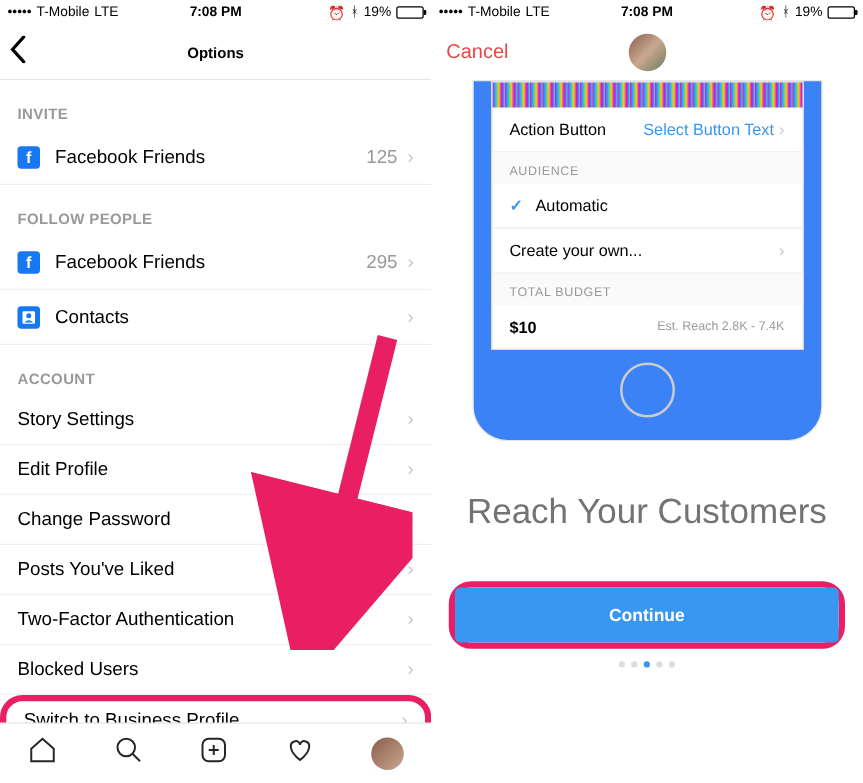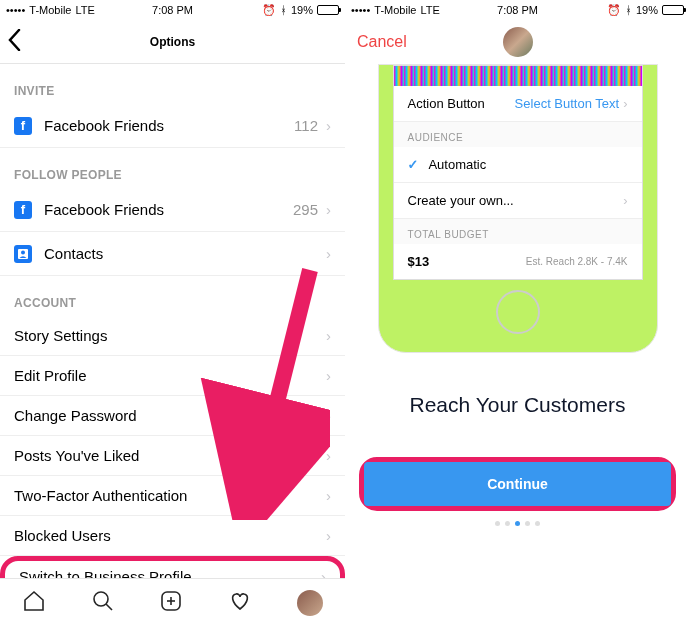--- a/index.html
+++ b/index.html
@@ -1,20 +1,20 @@
 <!DOCTYPE html>
 <html><head>
 <meta charset="utf-8">
 <style>
 *{margin:0;padding:0;box-sizing:border-box;font-family:-apple-system,BlinkMacSystemFont,"Helvetica Neue",sans-serif;-webkit-font-smoothing:antialiased}
 body{width:690px;height:626px;display:flex;background:#fff;overflow:hidden}
 .screen{width:345px;height:626px;display:flex;flex-direction:column;background:#fff;position:relative}
 .status-bar{height:20px;display:flex;align-items:center;justify-content:space-between;padding:0 6px;font-size:11px;font-weight:500;color:#000}
 .sb-left,.sb-right{display:flex;align-items:center;gap:4px}
-.sb-center{position:absolute;left:50%;transform:translateX(-50%);font-weight:400}
+.sb-center{position:absolute;left:50%;transform:translateX(-50%);font-weight:700}
 .battery{width:22px;height:10px;border:1px solid #000;border-radius:2px;position:relative}
 .battery::after{content:"";position:absolute;right:-3px;top:2px;width:2px;height:4px;background:#000;border-radius:0 1px 1px 0}
 .battery-fill{height:100%;width:19%;background:#ffcc00}
 .nav{height:44px;display:flex;align-items:center;justify-content:center;position:relative;border-bottom:1px solid #e5e5e5}
 .nav-back{position:absolute;left:8px;top:50%;transform:translateY(-50%)}
 .nav-title{font-size:12px;font-weight:600}
 .nav-cancel{position:absolute;left:12px;font-size:16px;color:#ef4444}
 .avatar-sm{width:30px;height:30px;border-radius:50%;background:linear-gradient(135deg,#8a5c4d 0%,#c9a88e 50%,#6b7a5f 100%);position:absolute;left:50%;top:50%;transform:translate(-50%,-50%)}
 .content{flex:1;overflow:hidden;background:#fff}
 .section-header{padding:20px 14px 6px;font-size:12px;font-weight:700;color:#999;letter-spacing:0.3px}
@@ -25,29 +25,29 @@
 .fb-icon{width:18px;height:18px;background:#1877f2;border-radius:3px;margin-right:12px;display:flex;align-items:center;justify-content:center;color:#fff;font-weight:700;font-size:13px}
 .contacts-icon{width:18px;height:18px;background:#1877f2;border-radius:3px;margin-right:12px;display:flex;align-items:center;justify-content:center;color:#fff}
 .chevron{color:#c7c7cc}
 .tabbar{height:48px;border-top:1px solid #e5e5e5;display:flex;align-items:center;justify-content:space-around;background:#fff}
 .tab-icon{color:#262626}
 .avatar-tab{width:26px;height:26px;border-radius:50%;background:linear-gradient(135deg,#8a5c4d,#c9a88e)}
 .highlight-box{border:5px solid #e91e63;border-radius:18px;position:relative}
 .arrow-overlay{position:absolute;z-index:100;pointer-events:none}
 
 .promo{flex:1;display:flex;flex-direction:column;align-items:center;background:#fff}
-.phone-mock{width:280px;background:#bef264;border:1px solid #e5e5e5;border-radius:0 0 28px 28px;padding:0 14px 18px;margin:0 auto;position:relative}
+.phone-mock{width:280px;background:#3b82f6;border:1px solid #e5e5e5;border-radius:0 0 28px 28px;padding:0 14px 18px;margin:0 auto;position:relative}
 .phone-screen{background:#fff;border:1px solid #ddd}
 .mock-hdr{height:20px;background:linear-gradient(90deg,#f0c,#0cf,#fc0,#c0f,#0fc);background-size:10px 100%}
 .mock-row{display:flex;align-items:center;padding:10px 14px;font-size:13px;border-bottom:1px solid #eee}
 .mock-row .lbl{flex:1}
 .mock-row .val{color:#3897f0}
 .mock-sh{padding:10px 14px 4px;font-size:10px;color:#999;letter-spacing:0.5px;background:#fafafa}
 .home-btn{width:44px;height:44px;border:2px solid #ccc;border-radius:50%;margin:10px auto 0}
-.promo-title{font-size:21px;color:#0f172a;margin-top:40px;font-weight:300}
+.promo-title{font-size:28px;color:#737373;margin-top:40px;font-weight:300}
 .promo-sub{font-size:12px;color:#999;text-align:center;margin:20px 30px 0;line-height:1.4}
 .cta-wrap{margin:40px 22px 0;width:calc(100% - 28px)}
 .cta{width:100%;height:44px;background:#3897f0;color:#fff;border:none;border-radius:4px;font-size:14px;font-weight:600;display:flex;align-items:center;justify-content:center}
 .dots{display:flex;gap:5px;justify-content:center;margin-top:10px}
 .dot{width:5px;height:5px;border-radius:50%;background:#ddd}
 .dot.active{background:#3897f0}
 .check{color:#3897f0;margin-right:10px;font-weight:700}
 </style>
 </head>
 <body>
@@ -75,21 +75,21 @@
         </svg>
     </span>
     <span class="nav-title">Options</span>
   </div>
 
   <div class="content">
     <div class="section-header">INVITE</div>
     <div class="row">
       <span class="fb-icon">f</span>
       <span class="row-label">Facebook Friends</span>
-      <span class="row-value">112</span>
+      <span class="row-value">125</span>
       <span class="chevron">›</span>
     </div>
 
     <div class="section-header">FOLLOW PEOPLE</div>
     <div class="row">
       <span class="fb-icon">f</span>
       <span class="row-label">Facebook Friends</span>
       <span class="row-value">295</span>
       <span class="chevron">›</span>
     </div>
@@ -200,21 +200,21 @@
         <div class="mock-row">
           <span class="check">✓</span>
           <span class="lbl">Automatic</span>
         </div>
         <div class="mock-row">
           <span class="lbl" style="">Create your own...</span>
           <span class="chevron">›</span>
         </div>
         <div class="mock-sh">TOTAL BUDGET</div>
         <div class="mock-row" style="border-bottom:none">
-          <span class="lbl" style="font-weight:600">$13</span>
+          <span class="lbl" style="font-weight:600">$10</span>
           <span style="font-size:10px;color:#999">Est. Reach 2.8K - 7.4K</span>
         </div>
       </div>
       <div class="home-btn"></div>
     </div>
 
     <div class="promo-title">Reach Your Customers</div>
 
     <div class="cta-wrap highlight-box">
       <button class="cta">Continue</button>

